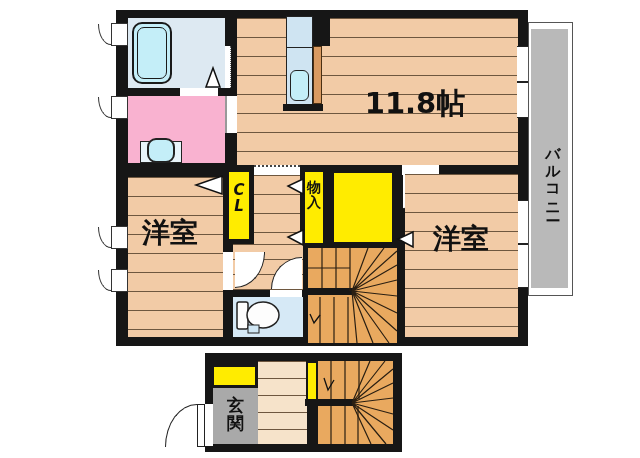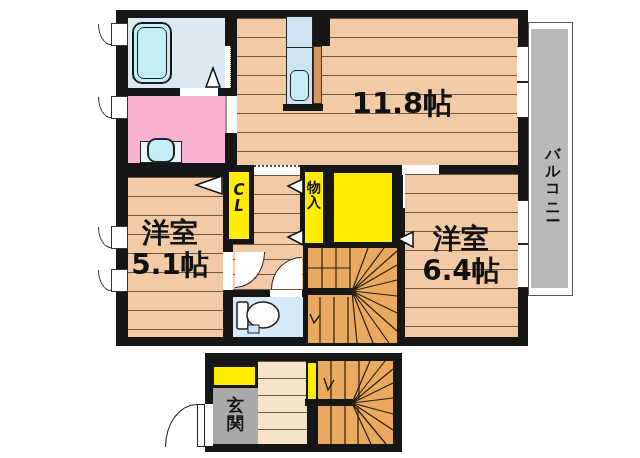--- a/index.html
+++ b/index.html
@@ -120,26 +120,24 @@
     </g>
     <g fill="#ffffff" stroke="#111" stroke-width="1.5">
       <polygon points="222,176 196,185 222,194"></polygon>
       <polygon points="303,179 288,186 303,194"></polygon>
       <polygon points="303,230 288,237 303,245"></polygon>
       <polygon points="413,232 398,239 413,247"></polygon>
       <polygon points="206,87 213,68 220,87"></polygon>
     </g>
   </svg>
 
-  <div class="lbl" style="left:312px;top:88px;width:180px;font-size:29px;">11.8帖</div>
+  <div class="lbl" style="left:325px;top:88px;width:180px;font-size:29px;">11.8帖</div>
 
   <div class="lbl" style="left:115px;top:218px;width:110px;font-size:28px;">洋室</div>
-  <div class="lbl" style="left:115px;top:250px;width:110px;font-size:28px;">5.1帖</div>
 
   <div class="lbl" style="left:400px;top:224px;width:122px;font-size:28px;">洋室</div>
-  <div class="lbl" style="left:400px;top:256px;width:122px;font-size:28px;">6.4帖</div>
 
   <div class="lbl stack" style="left:229px;top:183px;width:20px;font-size:15px;font-style:italic;">CL</div>
   <div class="lbl stack" style="left:305px;top:180px;width:18px;font-size:14px;">物入</div>
   <div class="lbl" style="left:538px;top:105px;width:22px;height:140px;font-size:15px;writing-mode:vertical-rl;letter-spacing:2px;">バルコニー</div>
   <div class="lbl stack" style="left:226px;top:397px;width:19px;font-size:17px;text-align:center;">玄関</div>
 
 </div>
 
 </body></html>

